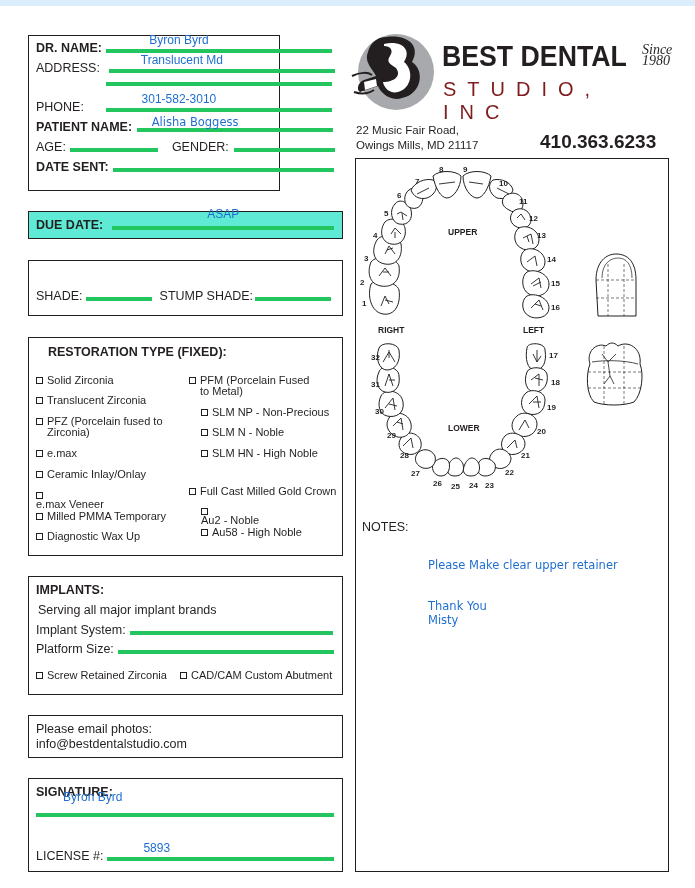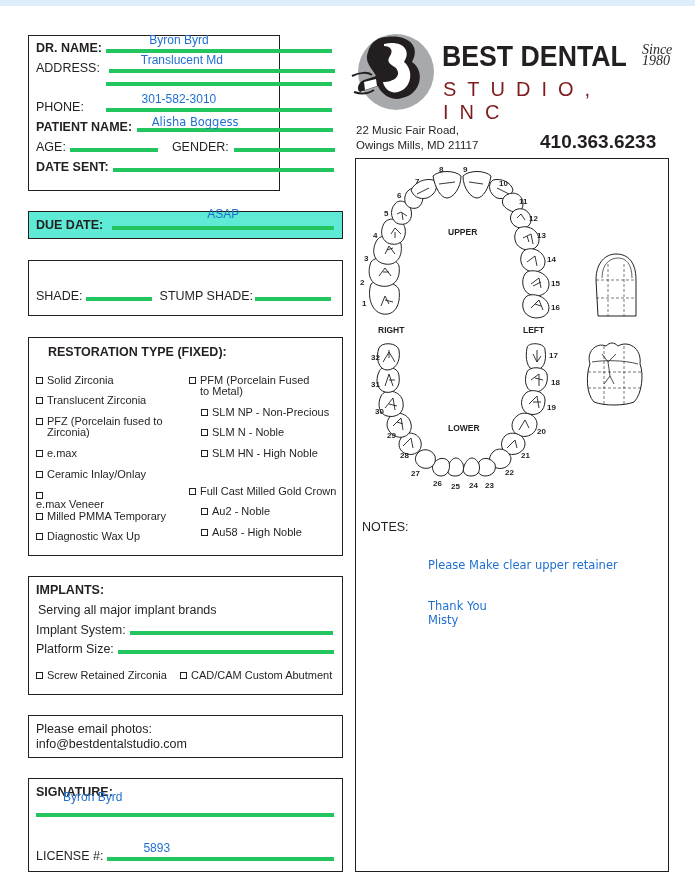--- a/index.html
+++ b/index.html
@@ -155,21 +155,21 @@
       <span>SLM N - Noble</span>
     </div>
   <div class="chk" style="left:172px; top:110px;">
       <span class="cb"></span>
       <span>SLM HN - High Noble</span>
     </div>
   <div class="chk" style="left:160px; top:148px;">
       <span class="cb"></span>
       <span>Full Cast Milled Gold Crown</span>
     </div>
-  <div class="chk" style="left:172px; top:168px;">
+  <div class="chk" style="left:172px; top:168px;flex-direction:column;">
       <span class="cb"></span>
       <span>Au2 - Noble</span>
     </div>
   <div class="chk" style="left:172px; top:189px;">
       <span class="cb"></span>
       <span>Au58 - High Noble</span>
     </div>
 </div>
 
 <div class="box" style="left:28px; top:576px; width:315px; height:119px;">

